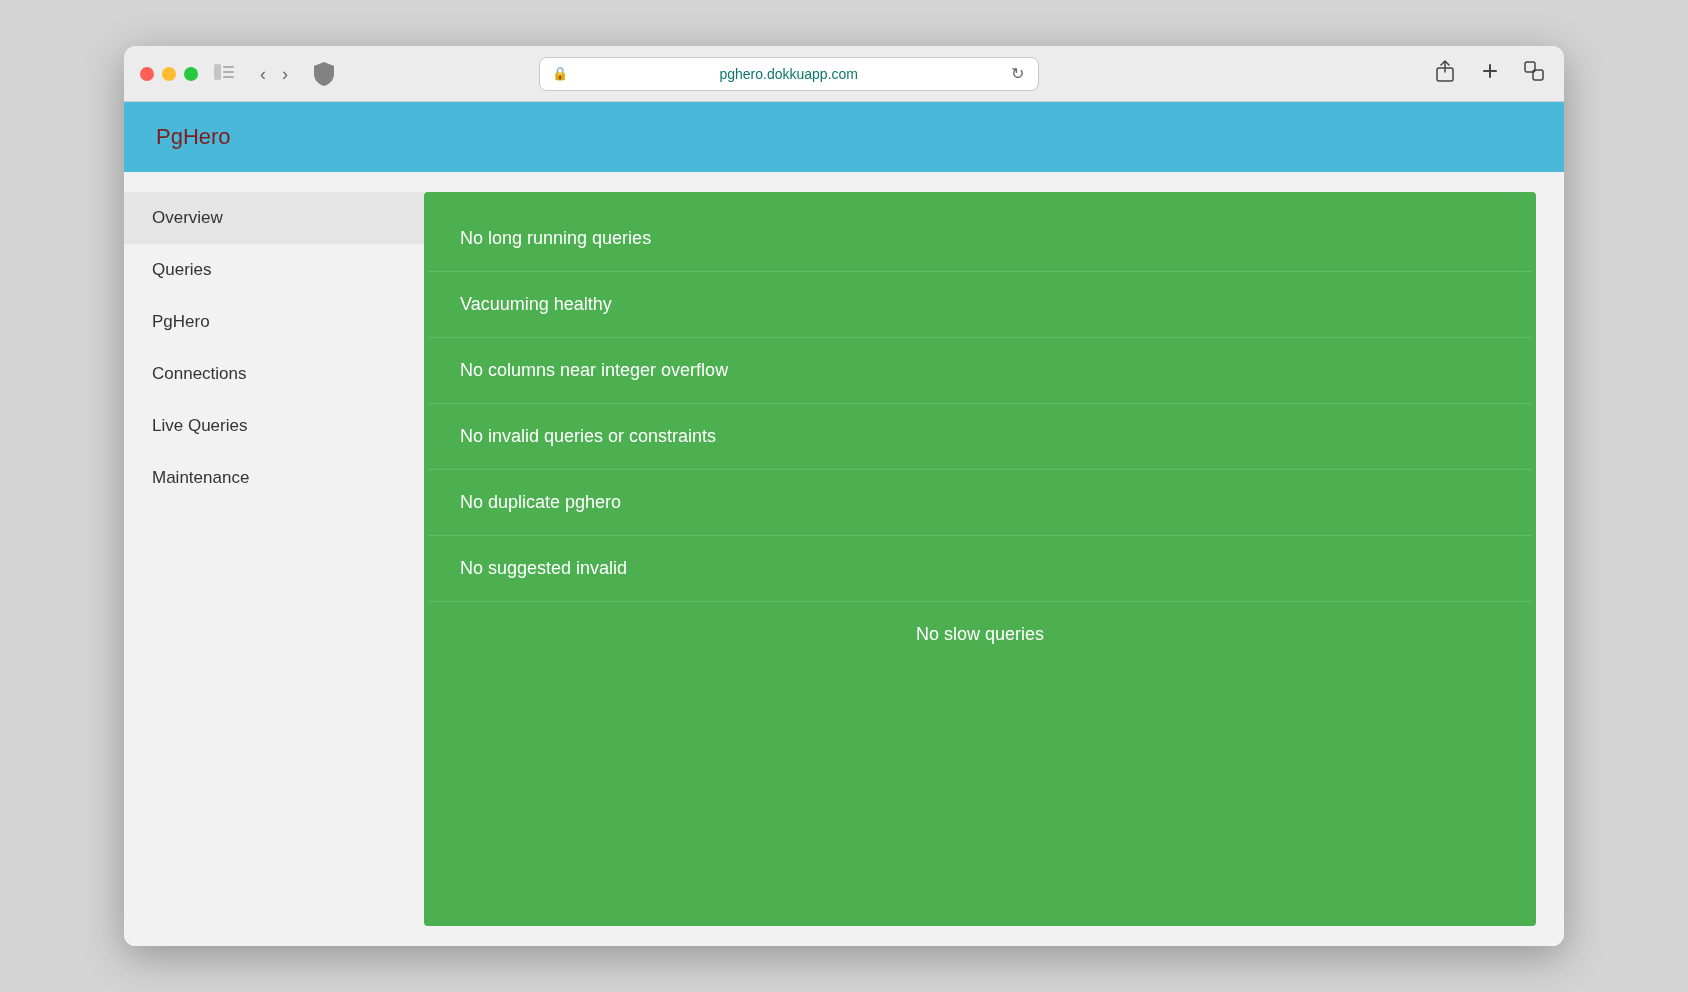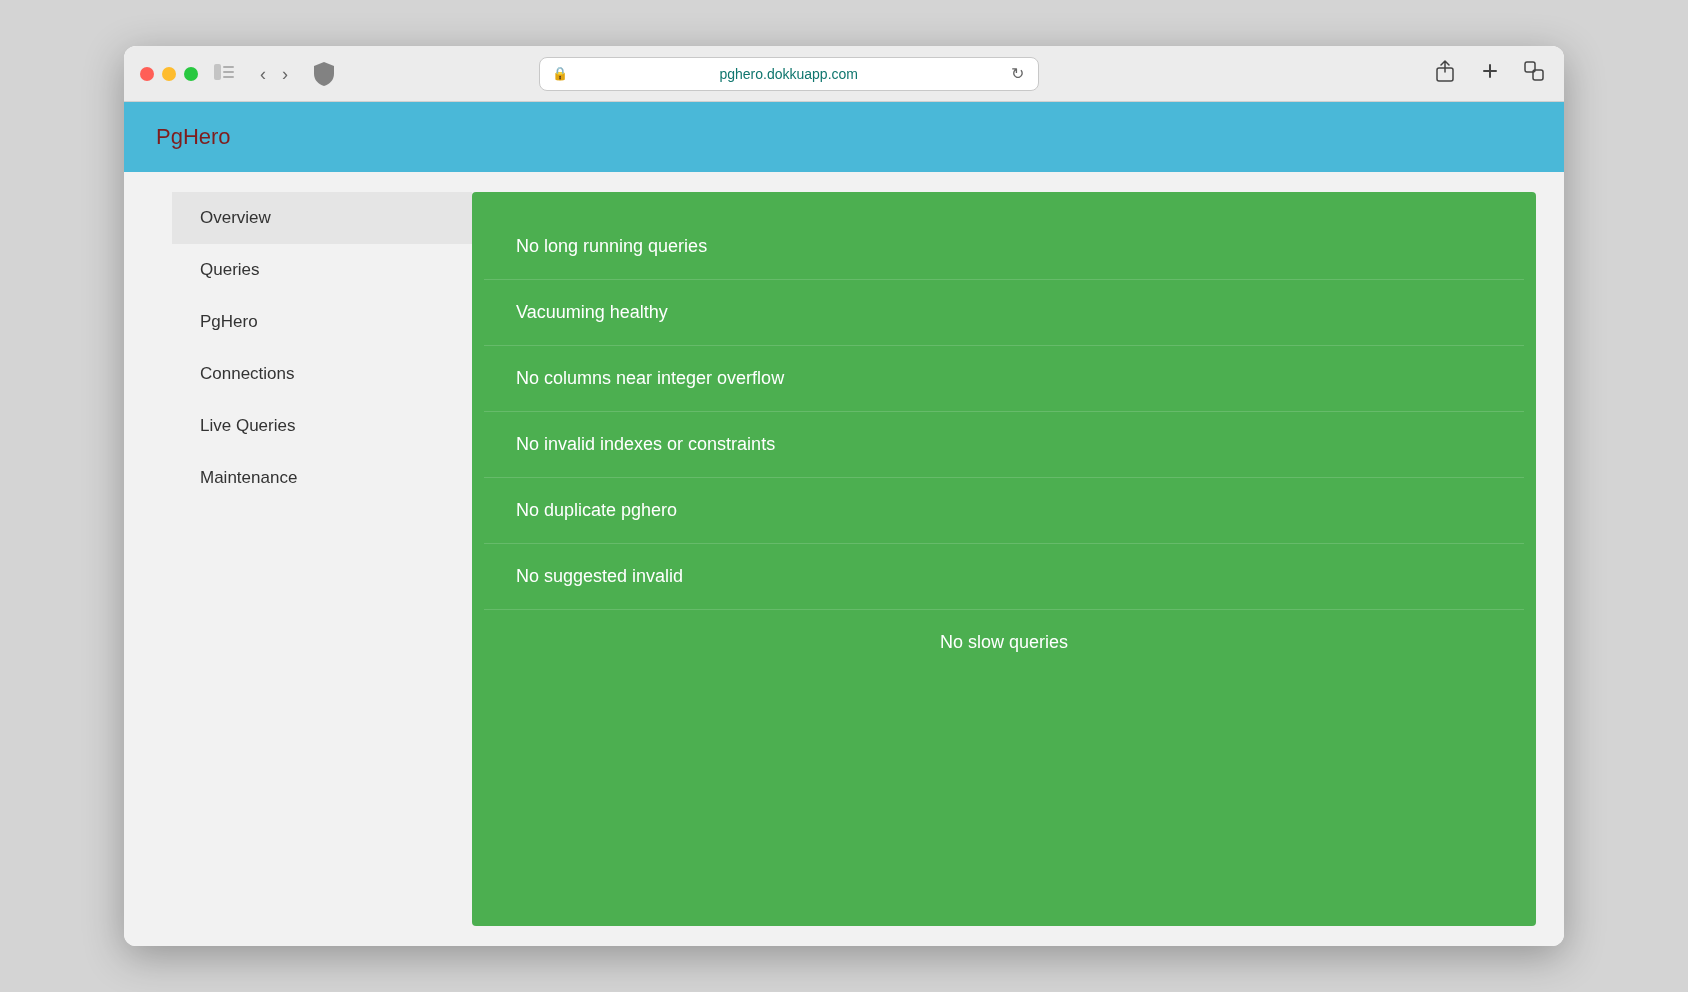--- a/index.html
+++ b/index.html
@@ -167,21 +167,20 @@
       color: #7f1d1d;
       font-size: 22px;
       font-weight: 500;
     }
 
     
     .main-layout {
       display: flex;
       flex: 1;
       overflow: hidden;
-      margin-left: 48px;
     }
 
     
     .sidebar {
       width: 300px;
       background: #f2f2f2;
       flex-shrink: 0;
       padding: 20px 0;
     }
 
@@ -195,21 +194,21 @@
 
     .sidebar-item.active {
       background: #e5e5e5;
       font-weight: 400;
     }
 
     
     .content-area {
       flex: 1;
       background: #4caf50;
-      padding: 12px;
+      padding: 4px;
       overflow-y: auto;
       margin: 20px 28px 20px 0;
       border-radius: 4px;
     }
 
     .status-list {
       padding: 10px 0;
     }
 
     .status-item {
@@ -320,21 +319,21 @@
 
           <div class="status-item">
             <span>Vacuuming healthy</span>
           </div>
 
           <div class="status-item">
             <span>No columns near integer overflow</span>
           </div>
 
           <div class="status-item">
-            <span>No invalid indexes or constraints</span>
+            <span>No invalid queries or constraints</span>
           </div>
 
           <div class="status-item">
             <span>No duplicate pghero</span>
           </div>
 
           <div class="status-item">
             <span>No suggested invalid</span>
           </div>
 

